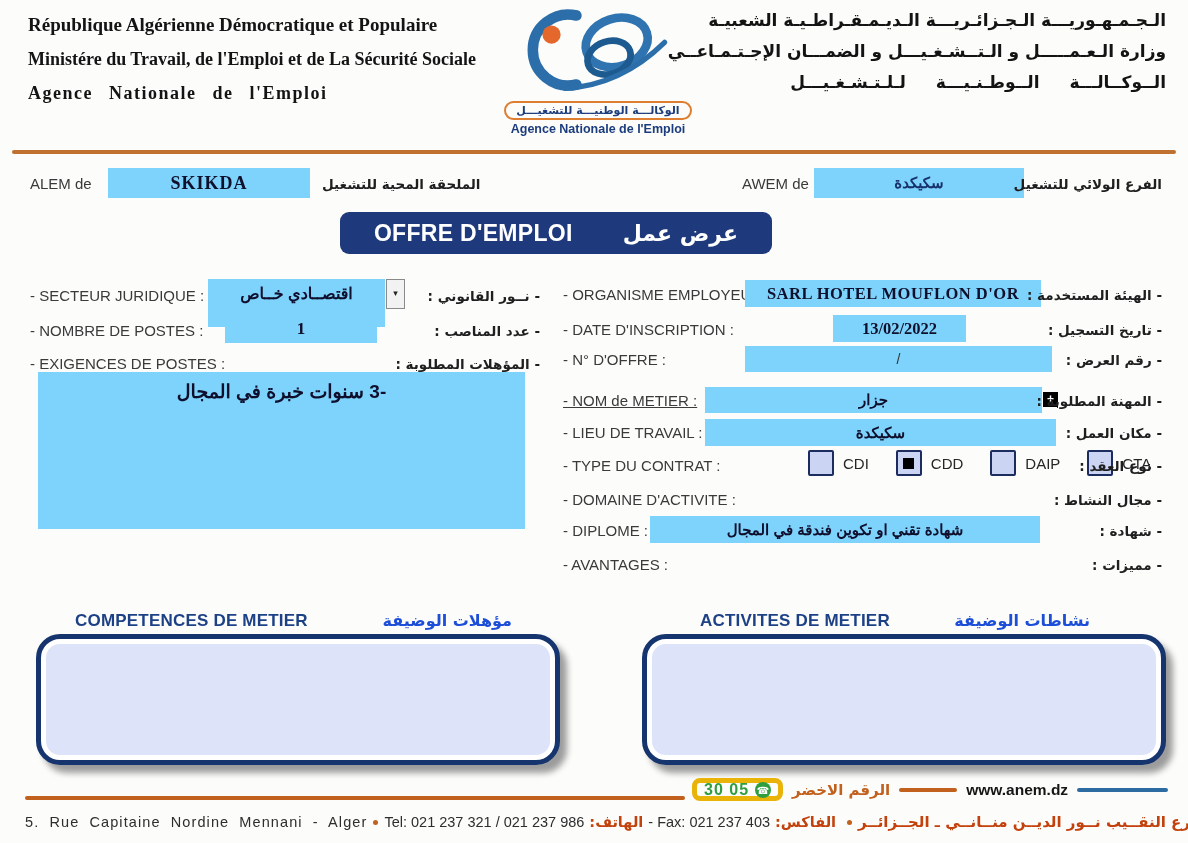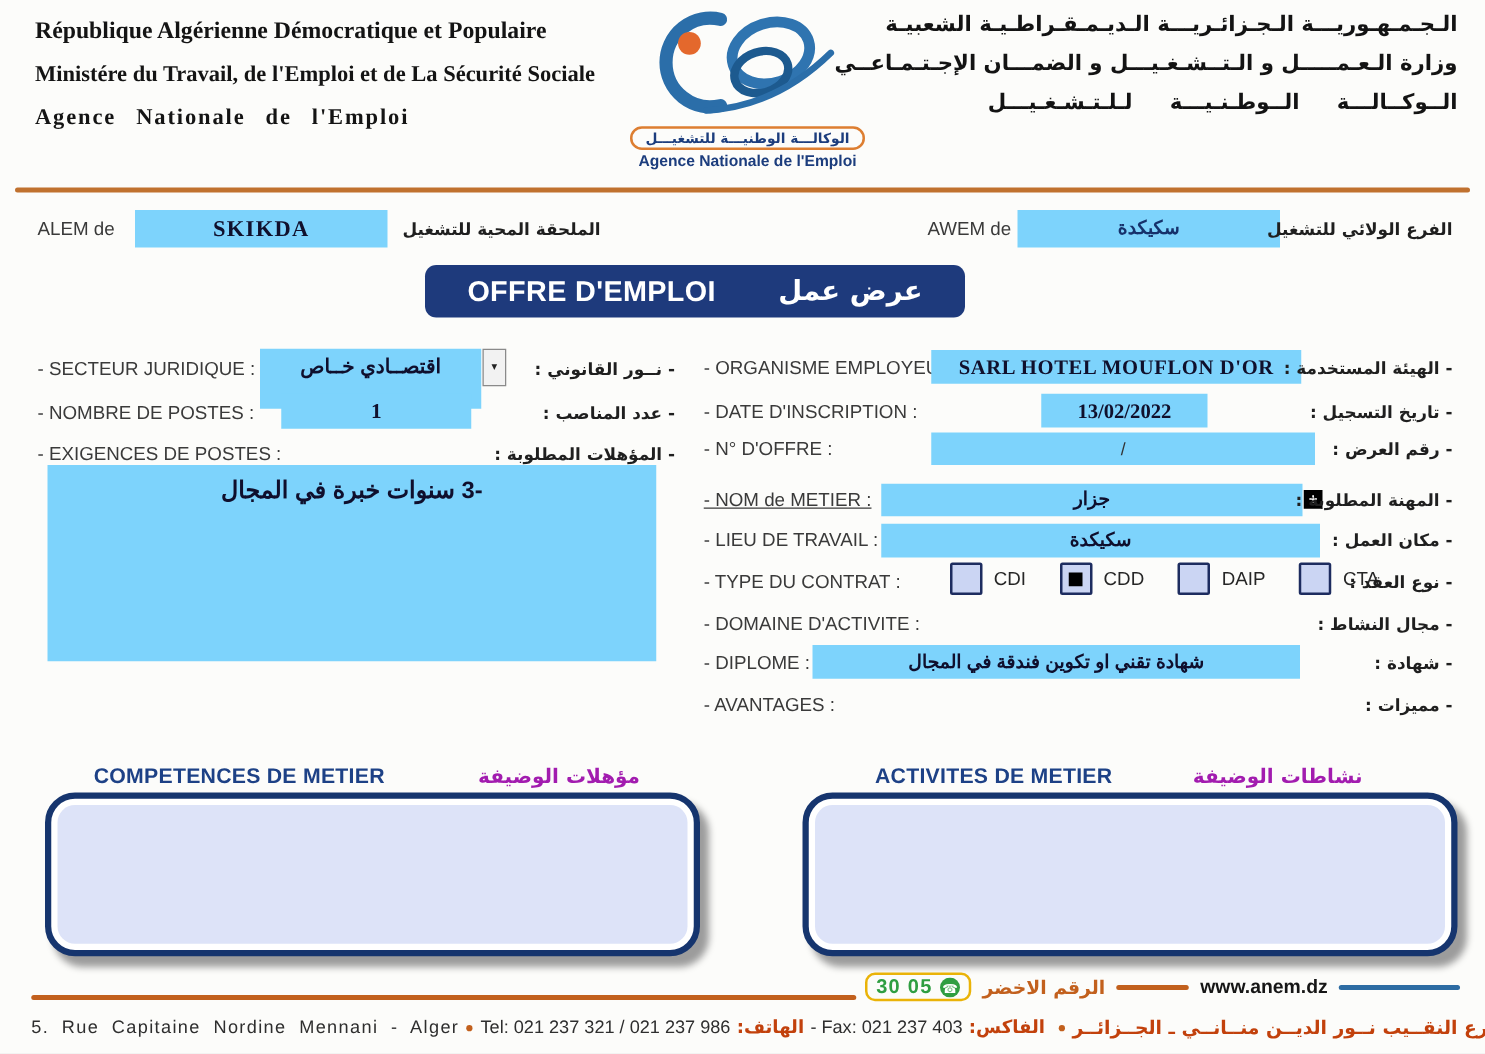--- a/index.html
+++ b/index.html
@@ -53,40 +53,40 @@
 
   .org-box{left:745px;top:280px;width:296px;height:27px;line-height:27px;font-size:16.5px;letter-spacing:.5px;}
   .date-box{left:833px;top:315px;width:133px;height:27px;line-height:27px;font-size:16.5px;}
   .offre-box{left:745px;top:346px;width:307px;height:26px;line-height:26px;font-size:14px;color:#333;}
   .metier-box{left:705px;top:387px;width:337px;height:26px;line-height:26px;font-size:15px;}
   .plus-icon{position:absolute;left:1043px;top:392px;width:15px;height:15px;background:#000;color:#fff;
       font-size:12px;line-height:15px;text-align:center;font-weight:bold;}
   .lieu-box{left:705px;top:419px;width:351px;height:27px;line-height:27px;font-size:15px;}
   .dip-box{left:650px;top:516px;width:390px;height:27px;line-height:27px;font-size:15px;}
 
-  .cb-row{position:absolute;left:724px;top:450px;display:flex;align-items:flex-end;padding-left:36px;}
+  .cb-row{position:absolute;left:772px;top:450px;display:flex;align-items:flex-end;padding-left:36px;}
   .cb-group{display:flex;align-items:center;margin-right:27px;}
   .cb-box{width:22px;height:22px;background:#cbd5f3;border:2.5px solid #1d2c5f;border-radius:2px;
       display:flex;align-items:center;justify-content:center;}
   .cb-box.checked::after{content:"";width:11px;height:11px;background:#000;}
   .cb-lab{margin-left:9px;font-size:15px;color:#262626;}
 
   
   .sec-h-fr{position:absolute;font-size:17px;font-weight:bold;color:#1d4186;letter-spacing:.2px;}
-  .sec-h-ar{position:absolute;font-size:16px;font-weight:bold;color:#a21caf;
+  .sec-h-ar{position:absolute;font-size:16px;font-weight:bold;color:#1d4ed8;
       font-family:"DejaVu Sans",sans-serif;direction:rtl;}
   .bigframe{position:absolute;top:634px;width:524px;height:131px;border:5px solid #16356e;
       border-radius:24px;background:#fff;box-sizing:border-box;padding:5px;
       box-shadow:7px 8px 6px #9c9c9c;}
   .bigframe .inner{width:100%;height:100%;background:#dde3f8;border-radius:14px;}
 
   
   .fline-left{position:absolute;left:25px;top:796px;width:660px;height:4px;background:#c2601d;border-radius:2px;}
   .fcluster{position:absolute;left:692px;top:777px;right:20px;height:25px;display:flex;align-items:center;}
-  .gbadge{display:flex;align-items:center;gap:6px;border:2px solid #eab308;border-radius:8px;
+  .gbadge{display:flex;align-items:center;gap:6px;border:5px solid #eab308;border-radius:8px;
       padding:0 7px;height:23px;box-sizing:border-box;}
   .gnum{font-size:16px;font-weight:bold;color:#2f9e41;letter-spacing:1px;}
   .glabel{margin:0 9px;font-size:15px;color:#c2601d;}
   .fdash{width:58px;height:4px;background:#c2601d;border-radius:2px;}
   .fwww{margin:0 9px;font-size:15.5px;font-weight:bold;color:#161616;}
   .fblue{flex:1;height:4px;background:#2d6ca3;border-radius:2px;}
 
   .faddr{position:absolute;left:25px;top:813px;width:1147px;display:flex;align-items:center;
       font-size:14.5px;color:#2e2e2e;white-space:nowrap;}
   .faddr .fr-a{letter-spacing:1.1px;word-spacing:5px;}

